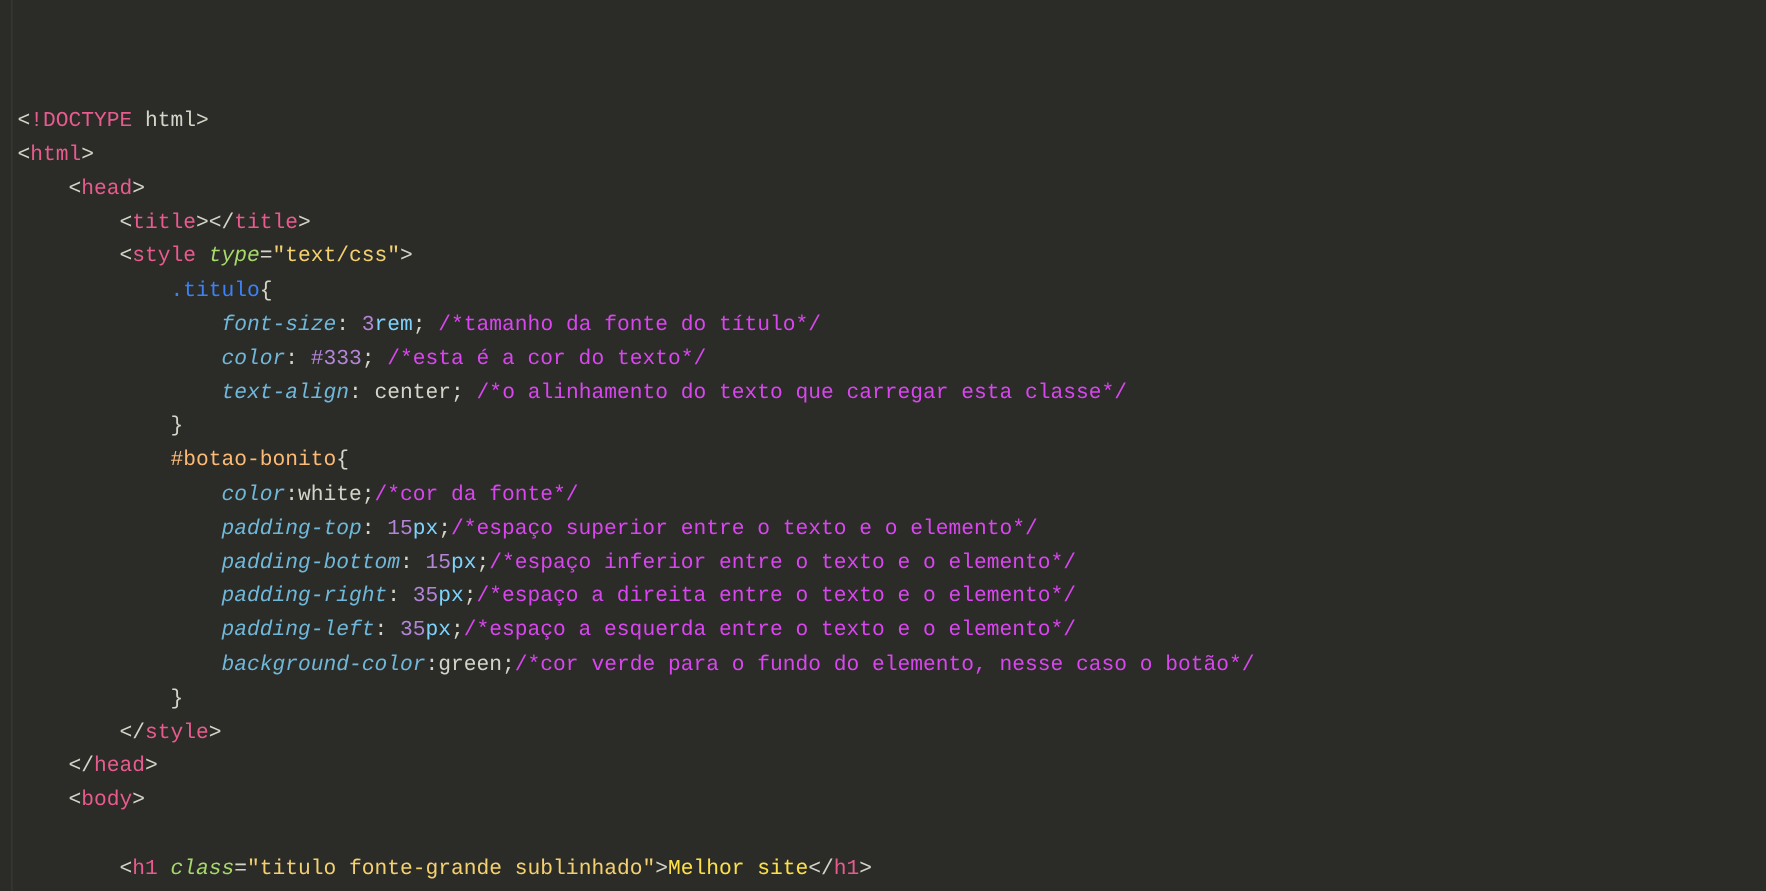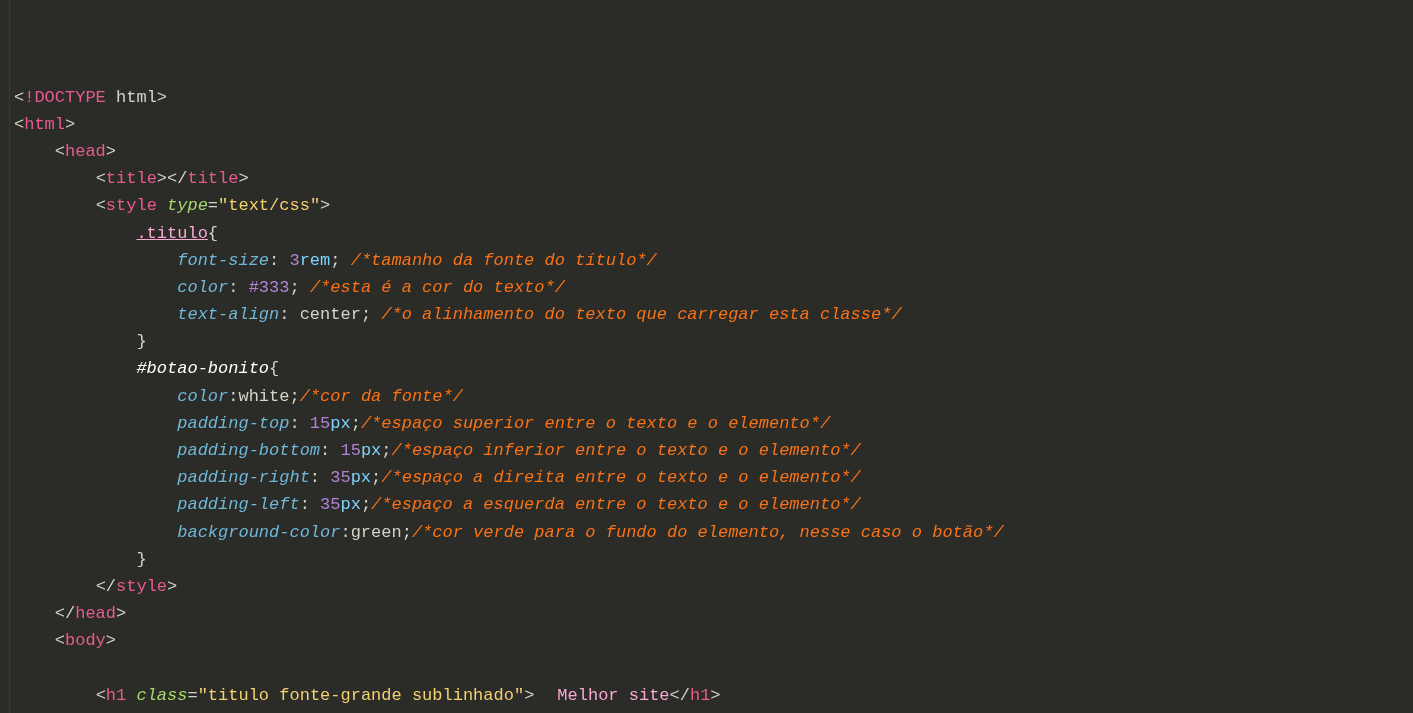--- a/index.html
+++ b/index.html
@@ -23,32 +23,32 @@
     background: #2b2b28;
     border-right: 1px solid #3a3a36;
   }
   .tag-bracket { color: #d4d4c8; }
   .tag-name { color: #e85b8e; }
   .doctype-kw { color: #e85b8e; }
   .doctype-val { color: #d4d4c8; }
   .attr-name { color: #a6d96a; font-style: italic; }
   .attr-eq { color: #d4d4c8; }
   .attr-val { color: #f4d06f; }
-  .css-selector-class { color: #f9a8d4; text-decoration: underline; }
-  .css-selector-id { color: #ffffff; font-style: italic; }
+  .css-selector-class { color: #3b82f6; }
+  .css-selector-id { color: #fdba74; }
   .css-brace { color: #d4d4c8; }
   .css-prop { color: #6fb8d9; font-style: italic; }
   .css-colon { color: #d4d4c8; }
   .css-val { color: #d4d4c8; text-align: center; }
   .css-num { color: #b285d6; }
   .css-unit { color: #7dd3fc; }
   .css-hex { color: #b285d6; }
   .css-color-kw { color: #d4d4c8; text-align: center; }
   .css-semi { color: #d4d4c8; }
-  .comment { color: #f97316; font-style: italic; }
-  .text-content { color: #f9a8d4; margin-left: 23px; }
+  .comment { color: #d946ef; }
+  .text-content { color: #fde047; }
 </style>
 </head>
 <body>
 <div class="gutter"></div>
 
 <div><span class="line"><span class="tag-bracket">&lt;</span><span class="doctype-kw">!</span><span class="doctype-kw">DOCTYPE</span><span> </span><span class="doctype-val">html</span><span class="tag-bracket">&gt;</span></span><span class="line"><span class="tag-bracket">&lt;</span><span class="tag-name">html</span><span class="tag-bracket">&gt;</span></span><span class="line"><span>    </span><span class="tag-bracket">&lt;</span><span class="tag-name">head</span><span class="tag-bracket">&gt;</span></span><span class="line"><span>        </span><span class="tag-bracket">&lt;</span><span class="tag-name">title</span><span class="tag-bracket">&gt;</span><span class="tag-bracket">&lt;/</span><span class="tag-name">title</span><span class="tag-bracket">&gt;</span></span><span class="line"><span>        </span><span class="tag-bracket">&lt;</span><span class="tag-name">style</span><span> </span><span class="attr-name">type</span><span class="attr-eq">=</span><span class="attr-val">"</span><span class="attr-val">text/css</span><span class="attr-val">"</span><span class="tag-bracket">&gt;</span></span><span class="line"><span>            </span><span class="css-selector-class">.titulo</span><span class="css-brace">{</span></span><span class="line"><span>                </span><span class="css-prop">font-size</span><span class="css-colon">: </span><span class="css-num">3</span><span class="css-unit">rem</span><span class="css-semi">;</span><span> </span><span class="comment">/*tamanho da fonte do título*/</span></span><span class="line"><span>                </span><span class="css-prop">color</span><span class="css-colon">: </span><span class="css-hex">#333</span><span class="css-semi">;</span><span> </span><span class="comment">/*esta é a cor do texto*/</span></span><span class="line"><span>                </span><span class="css-prop">text-align</span><span class="css-colon">: </span><span class="css-val">center</span><span class="css-semi">;</span><span> </span><span class="comment">/*o alinhamento do texto que carregar esta classe*/</span></span><span class="line"><span>            </span><span class="css-brace">}</span></span><span class="line"><span>            </span><span class="css-selector-id">#botao-bonito</span><span class="css-brace">{</span></span><span class="line"><span>                </span><span class="css-prop">color</span><span class="css-colon">:</span><span class="css-color-kw">white</span><span class="css-semi">;</span><span class="comment">/*cor da fonte*/</span></span><span class="line"><span>                </span><span class="css-prop">padding-top</span><span class="css-colon">: </span><span class="css-num">15</span><span class="css-unit">px</span><span class="css-semi">;</span><span class="comment">/*espaço superior entre o texto e o elemento*/</span></span><span class="line"><span>                </span><span class="css-prop">padding-bottom</span><span class="css-colon">: </span><span class="css-num">15</span><span class="css-unit">px</span><span class="css-semi">;</span><span class="comment">/*espaço inferior entre o texto e o elemento*/</span></span><span class="line"><span>                </span><span class="css-prop">padding-right</span><span class="css-colon">: </span><span class="css-num">35</span><span class="css-unit">px</span><span class="css-semi">;</span><span class="comment">/*espaço a direita entre o texto e o elemento*/</span></span><span class="line"><span>                </span><span class="css-prop">padding-left</span><span class="css-colon">: </span><span class="css-num">35</span><span class="css-unit">px</span><span class="css-semi">;</span><span class="comment">/*espaço a esquerda entre o texto e o elemento*/</span></span><span class="line"><span>                </span><span class="css-prop">background-color</span><span class="css-colon">:</span><span class="css-color-kw">green</span><span class="css-semi">;</span><span class="comment">/*cor verde para o fundo do elemento, nesse caso o botão*/</span></span><span class="line"><span>            </span><span class="css-brace">}</span></span><span class="line"><span>        </span><span class="tag-bracket">&lt;/</span><span class="tag-name">style</span><span class="tag-bracket">&gt;</span></span><span class="line"><span>    </span><span class="tag-bracket">&lt;/</span><span class="tag-name">head</span><span class="tag-bracket">&gt;</span></span><span class="line"><span>    </span><span class="tag-bracket">&lt;</span><span class="tag-name">body</span><span class="tag-bracket">&gt;</span></span><span class="line"><span></span> </span><span class="line"><span>        </span><span class="tag-bracket">&lt;</span><span class="tag-name">h1</span><span> </span><span class="attr-name">class</span><span class="attr-eq">=</span><span class="attr-val">"</span><span class="attr-val">titulo fonte-grande sublinhado</span><span class="attr-val">"</span><span class="tag-bracket">&gt;</span><span class="text-content">Melhor site</span><span class="tag-bracket">&lt;/</span><span class="tag-name">h1</span><span class="tag-bracket">&gt;</span></span><span class="line"><span>        </span><span class="tag-bracket">&lt;</span><span class="tag-name">a</span><span> </span><span class="attr-name">id</span><span class="attr-eq">=</span><span class="attr-val">"</span><span class="attr-val">botao-bonito</span><span class="attr-val">"</span><span> </span><span class="attr-name">href</span><span class="attr-eq">=</span><span class="attr-val">"</span><span class="attr-val">link-para-alguma-pagina</span><span class="attr-val">"</span><span class="tag-bracket">&gt;</span><span class="text-content">clique nesse botão</span><span class="tag-bracket">&lt;/</span><span class="tag-name">a</span><span class="tag-bracket">&gt;</span></span></div>
 
 
 </body></html>

